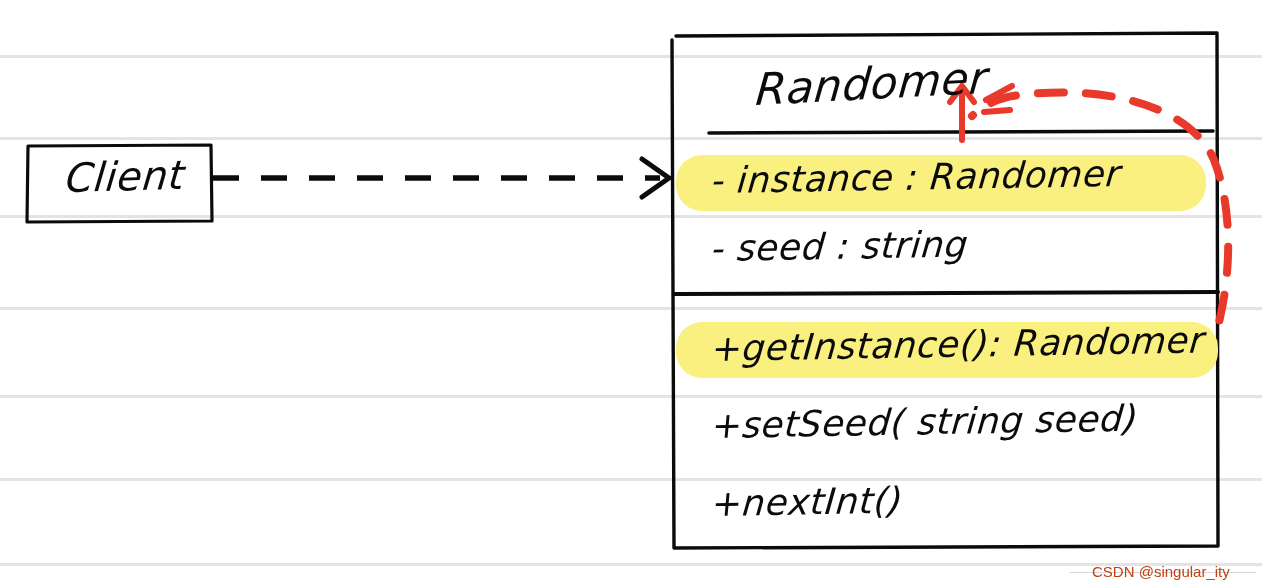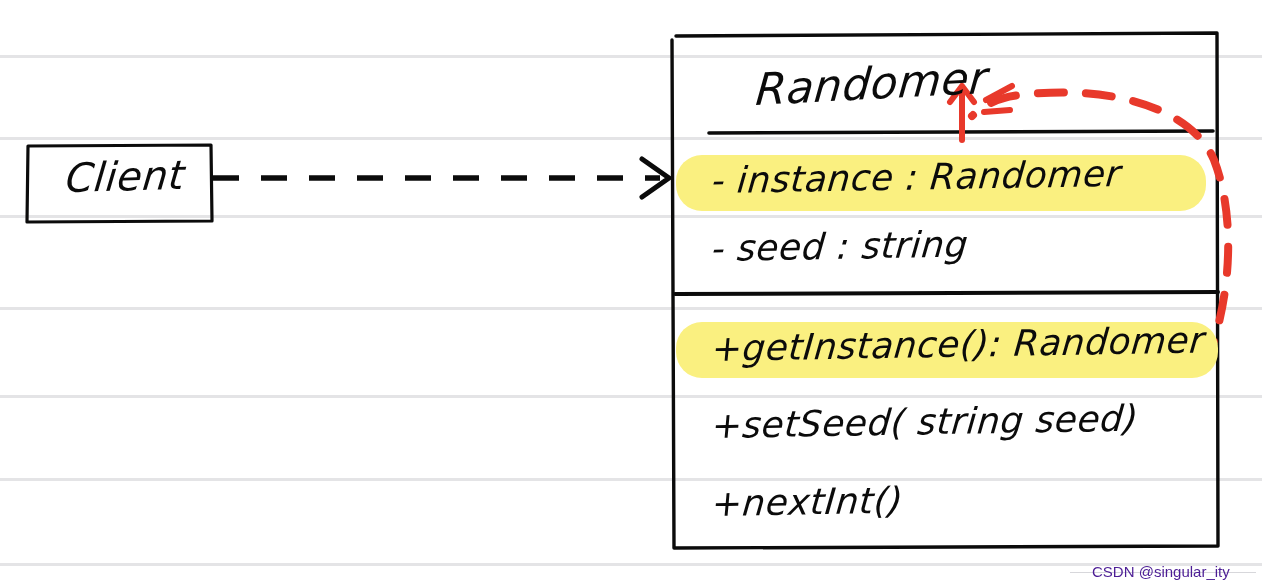--- a/index.html
+++ b/index.html
@@ -63,21 +63,21 @@
   }
   .hand-member {
     font-size: 36px;
     font-weight: 400;
     transform: rotate(-1deg) skewX(-6deg);
   }
   
   .watermark {
     position: absolute;
     z-index: 5;
-    color: #4c1d95;
+    color: #c2410c;
     font-size: 15px;
     font-family: "Liberation Sans", sans-serif;
     white-space: nowrap;
   }
   .wm-strike {
     position: absolute;
     z-index: 4;
     height: 1px;
     background: #d7d7db;
   }

